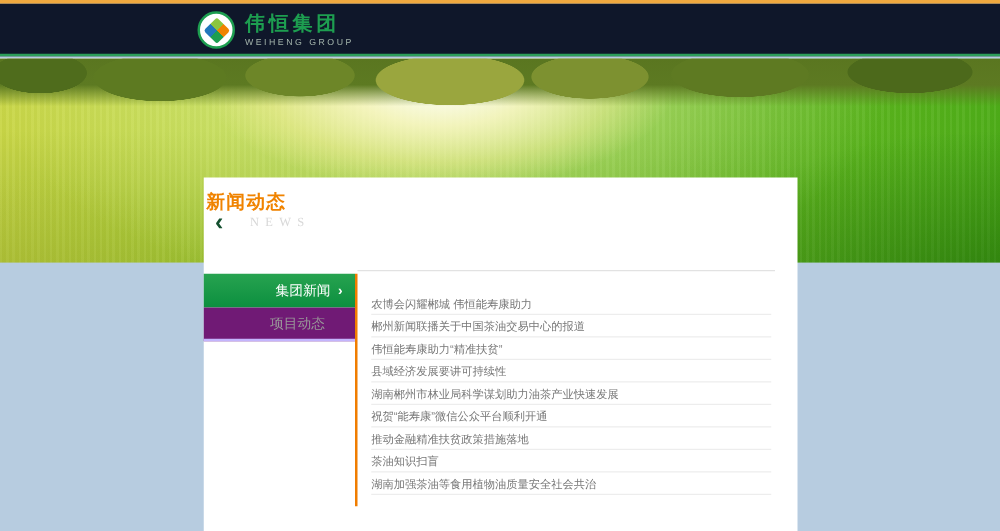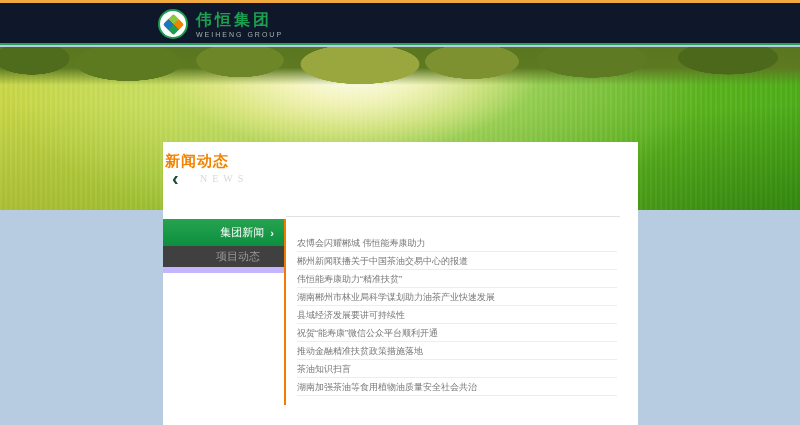--- a/index.html
+++ b/index.html
@@ -74,21 +74,21 @@
 
   .side-tabs { position:absolute; left:0; top:77px; width:121px;text-align:center; }
   .tab {
     height:27px; display:flex; align-items:center; justify-content:flex-end;
     font-size:11px; cursor:pointer;
   }
   .tab-active {
     background:linear-gradient(#27a350, #0c8f3f); color:#ffffff; padding-right:10px;
   }
   .tab-active .tab-arrow { margin-left:6px; font-weight:bold; font-size:11px; }
-  .tab-idle { background:#404040; color:#999999; padding-right:24px; border-bottom:6px solid #c4b5fd; }
+  .tab-idle { background:#701a75; color:#999999; padding-right:24px; border-bottom:2px solid #c4b5fd; }
 
   .orange-line { position:absolute; left:121px; top:77px; width:2px; height:186px; background:#f07d00; }
   .list-topline { position:absolute; left:123px; top:74px; width:334px; height:1px; background:#e2e2e2; }
 
   .news-list { position:absolute; left:134px; top:80px; width:320px;margin-top:12px; }
   .news-item {
     height:18px; line-height:18px; font-size:9px; color:#777777;
     border-bottom:1px solid #ededed; white-space:nowrap; overflow:hidden;
     cursor:pointer;
   }
@@ -129,20 +129,20 @@
     </div>
   </div>
 
   <div class="orange-line"></div>
   <div class="list-topline"></div>
 
   <div class="news-list">
     <div class="news-item">农博会闪耀郴城 伟恒能寿康助力</div>
     <div class="news-item">郴州新闻联播关于中国茶油交易中心的报道</div>
     <div class="news-item">伟恒能寿康助力“精准扶贫”</div>
+    <div class="news-item">县域经济发展要讲可持续性</div>
     <div class="news-item">湖南郴州市林业局科学谋划助力油茶产业快速发展</div>
-    <div class="news-item">县域经济发展要讲可持续性</div>
     <div class="news-item">祝贺“能寿康”微信公众平台顺利开通</div>
     <div class="news-item">推动金融精准扶贫政策措施落地</div>
     <div class="news-item">茶油知识扫盲</div>
     <div class="news-item">湖南加强茶油等食用植物油质量安全社会共治</div>
   </div>
 </div>
 
 </body></html>

